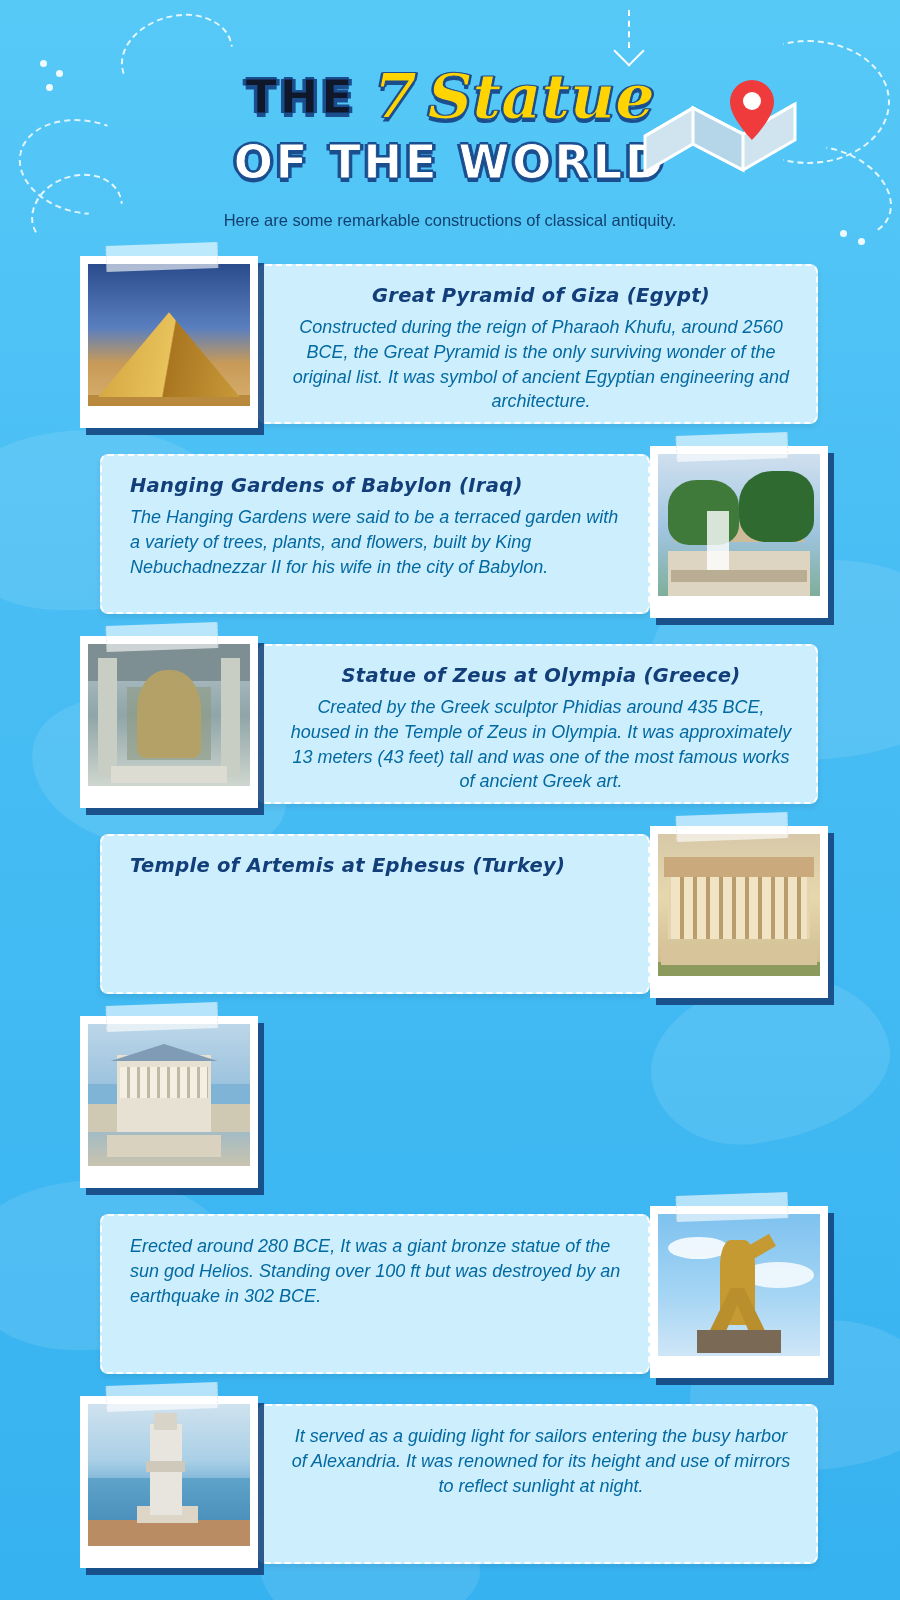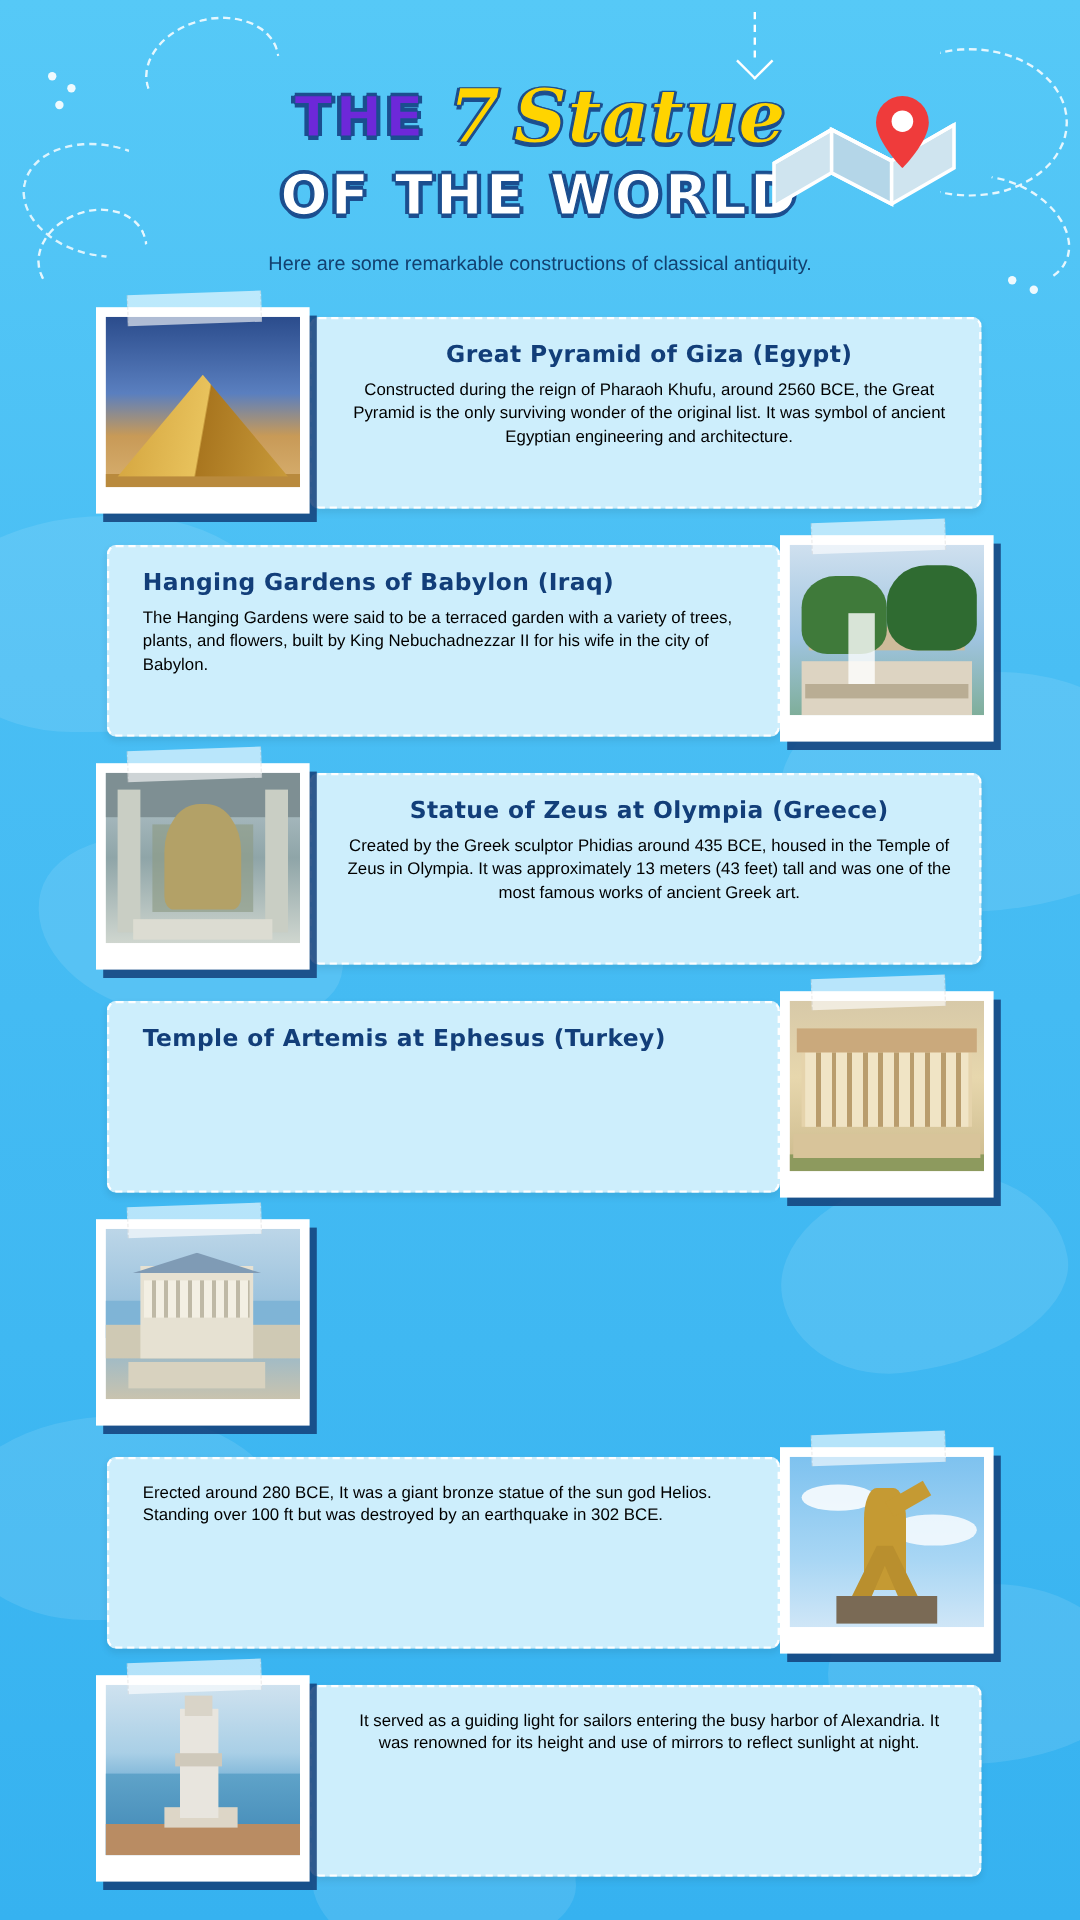--- a/index.html
+++ b/index.html
@@ -77,21 +77,21 @@
     display: flex;
     align-items: center;
     justify-content: center;
     gap: 18px;
   }
   .word-the {
     font-family: "DejaVu Sans", sans-serif;
     font-weight: 900;
     font-size: 46px;
     letter-spacing: 3px;
-    color: #6d28d9;
+    color: #0f172a;
     text-shadow: 0 4px 0 #1b4e8f, 3px 0 0 #1b4e8f, -3px 0 0 #1b4e8f, 0 -2px 0 #1b4e8f;
     -webkit-text-stroke: 1px #1b4e8f;
   }
   .word-seven {
     font-family: "DejaVu Serif", serif;
     font-style: italic;
     font-weight: bold;
     font-size: 62px;
     color: #ffd400;
     text-shadow: 0 4px 0 #1b4e8f, 2px 0 0 #1b4e8f, -2px 0 0 #1b4e8f;
@@ -131,57 +131,58 @@
     right: 95px;
     top: 60px;
     width: 170px;
     height: 130px;
   }
 
   
   .cards {
     position: relative;
     margin-top: 26px;
+    font-style: italic;
   }
   .card {
     position: relative;
     height: 178px;
     margin-bottom: 12px;
   }
   .card-box {
     position: absolute;
     top: 8px;
     height: 156px;
     background: #cdeefc;
     border: 2px dashed #ffffff;
     border-radius: 8px;
     box-shadow: 0 3px 6px rgba(0,0,0,0.08);
   }
   .card.img-left .card-box { left: 258px; right: 82px; }
-  .card.img-right .card-box { left: 89px; right: 250px; }
+  .card.img-right .card-box { left: 100px; right: 250px; }
 
   .card-text {
     position: absolute;
     top: 18px;
     bottom: 10px;
     left: 28px;
     right: 22px;
   }
   .card-title {
     font-family: "DejaVu Sans", sans-serif;
     font-weight: 900;
     font-size: 19.5px;
     color: #123e79;
     letter-spacing: 0.3px;
     margin-bottom: 8px;
   }
   .card-desc {
-    font-size: 14px;
+    font-size: 18px;
     line-height: 1.38;
-    color: #000000;
+    color: #0369a1;
   }
   .card.img-left .card-text { text-align: center; }
   .card.img-right .card-text { text-align: left; }
 
   
   .photo {
     position: absolute;
     width: 178px;
     height: 172px;
     background: #fff;

